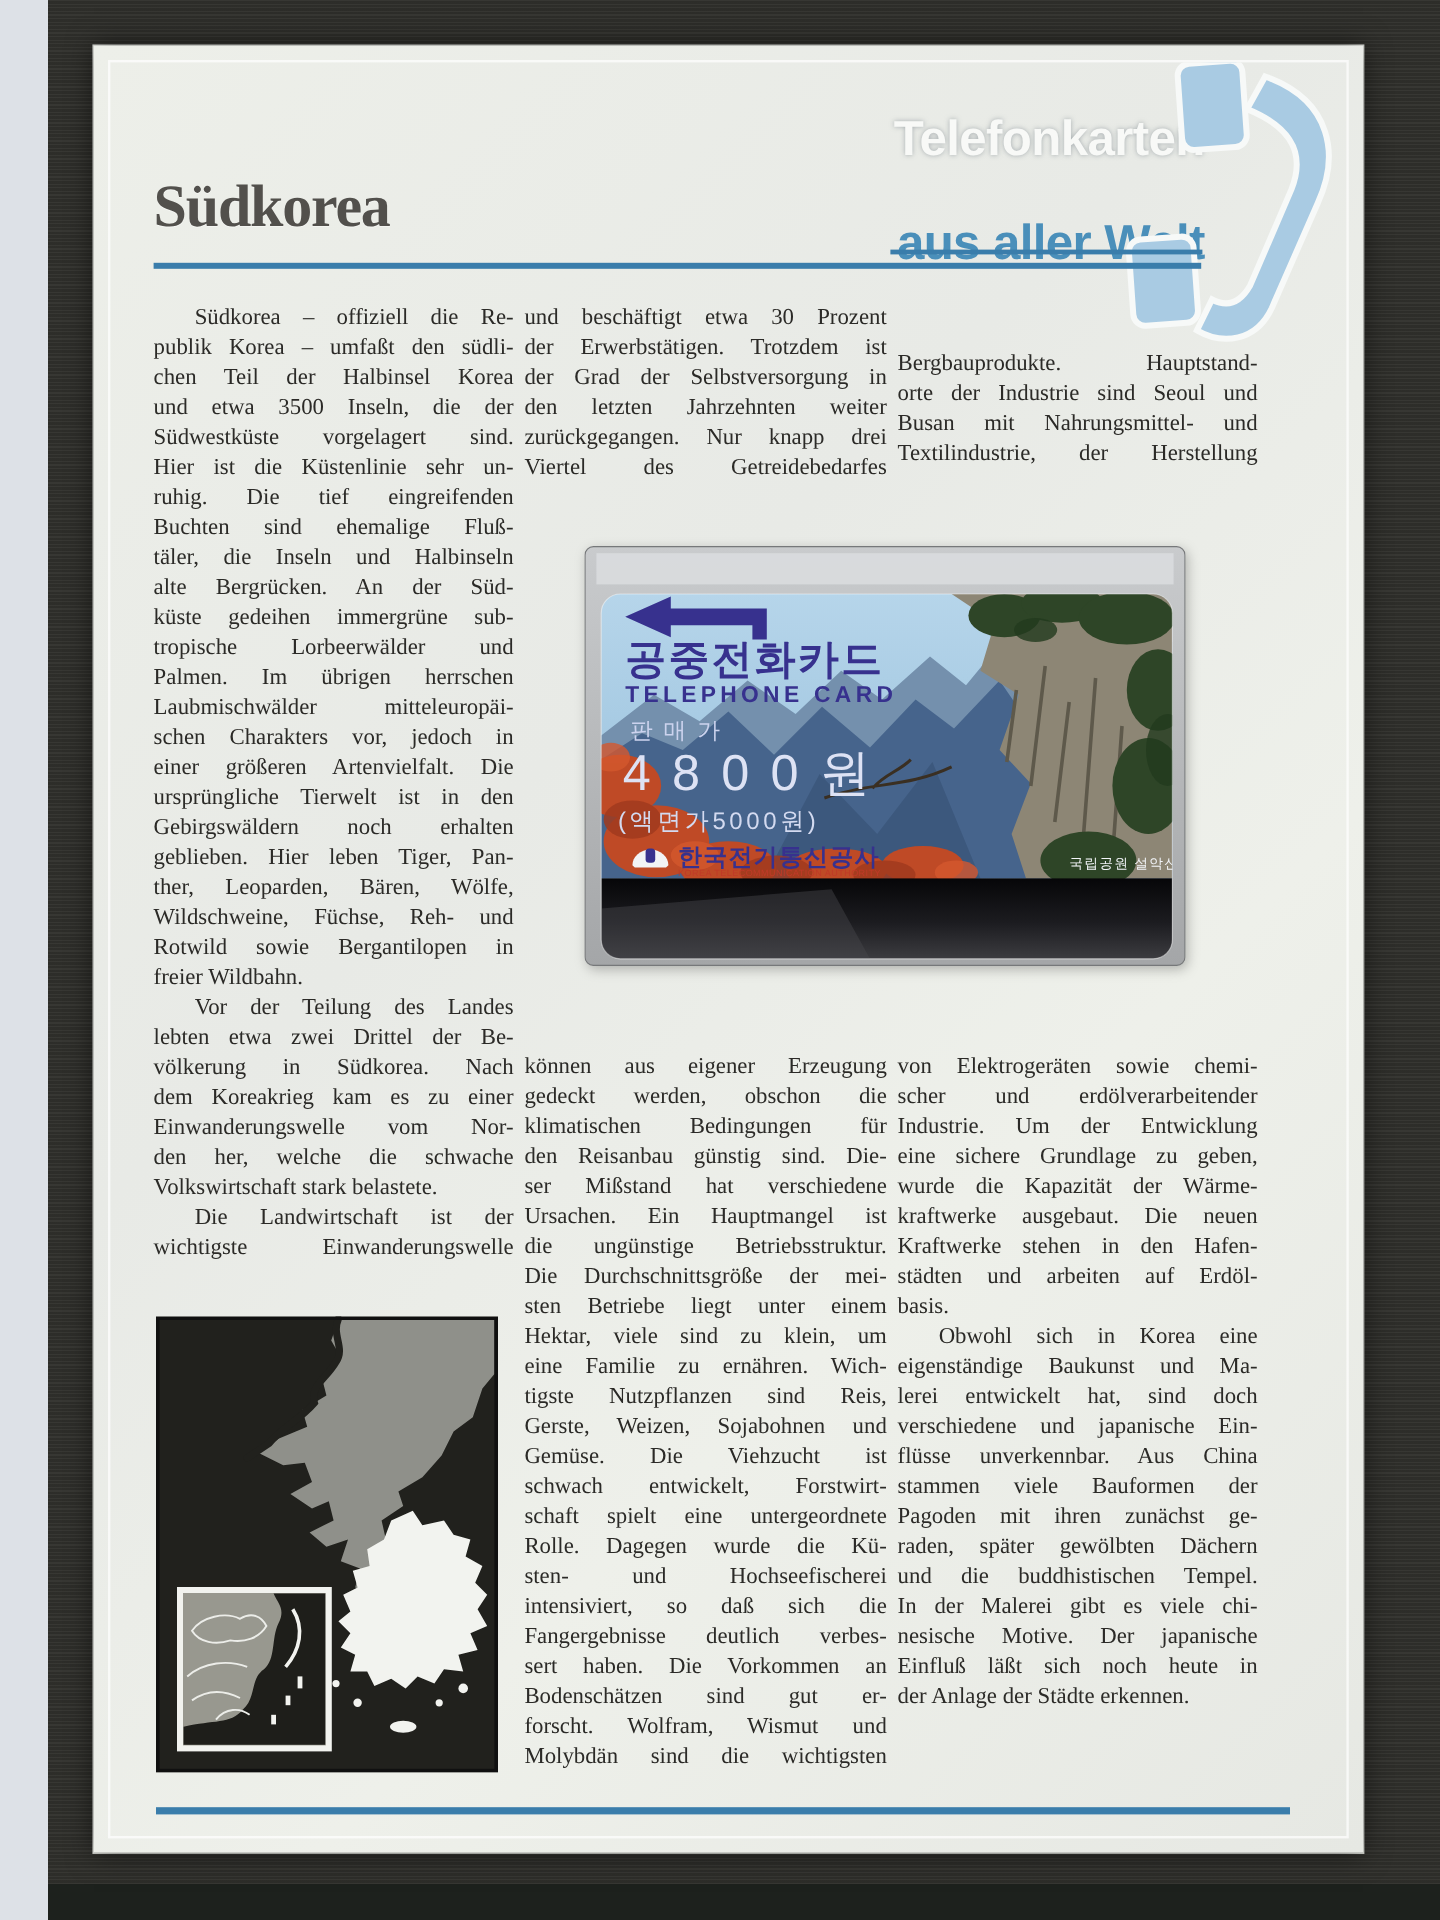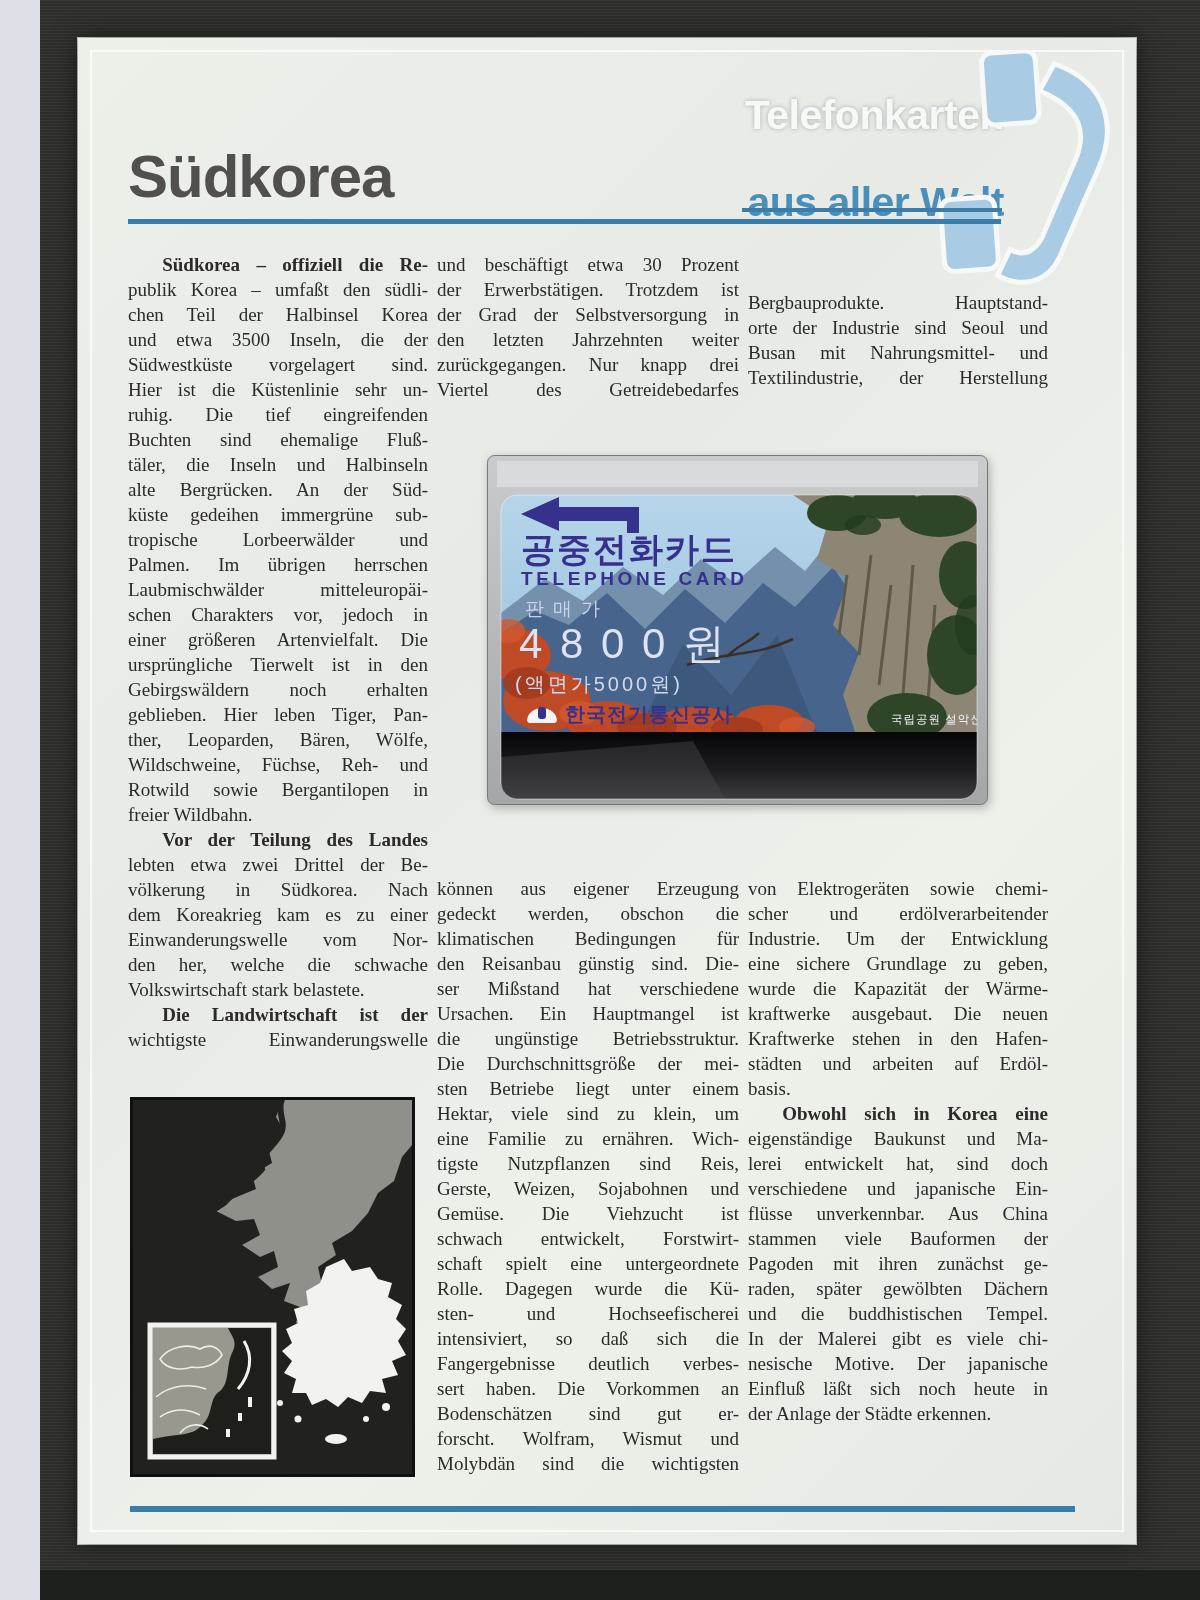--- a/index.html
+++ b/index.html
@@ -12,41 +12,41 @@
   .bottom-band{position:absolute;left:40px;right:0;bottom:0;height:30px;background:#1d211d;}
 
   .page{position:absolute;left:78px;top:38px;width:1058px;height:1506px;
     background:linear-gradient(135deg,#edefe9 0%,#e8eae6 38%,#eef0ea 66%,#e6e8e3 100%);
     box-shadow:0 0 22px rgba(0,0,0,.55), 0 0 0 1px #d8dad4;
     }
   .page::after{content:"";position:absolute;inset:12px;border:2px solid rgba(255,255,255,.7);
     pointer-events:none;}
 
   
-  .title{position:absolute;left:50px;top:104px;font-family:Liberation Sans, sans-serif;
-    font-size:60px;font-weight:700;letter-spacing:-1px;color:#52504c;
+  .title{position:absolute;left:50px;top:104px;font-family:Liberation Serif, serif;
+    font-size:50px;font-weight:700;letter-spacing:-1px;color:#52504c;
     text-shadow:0 1px 0 rgba(255,255,255,.45);}
   .rule{position:absolute;background:#3a7dab;}
   .rule-top{left:50px;top:181px;width:873px;height:5px;}
   .rule-brand{left:664px;top:170px;width:260px;height:4px;}
   .rule-bottom{left:52px;top:1468px;width:945px;height:6px;}
 
   .brand{position:absolute;right:132px;top:54px;text-align:right;
     font-family:"Liberation Sans",sans-serif;font-weight:700;line-height:47px;font-size:41px;
     letter-spacing:-.5px;}
   .brand .l1{color:#f8f9f7;text-shadow:0 0 4px rgba(110,120,130,.55);}
   .brand .l2{color:#4a8fba;margin-top:40px;}
 
   .phone-svg{position:absolute;left:858px;top:14px;}
 
   
   .col{position:absolute;font-size:19px;line-height:25px;color:#2b2a27;}
   .col .line{text-align:justify;text-align-last:justify;white-space:nowrap;}
   .col .line.end{text-align-last:left;}
-  .col .line.ind{text-indent:1.8em;font-weight:bold;}
+  .col .line.ind{text-indent:1.8em;}
   #col1{left:50px;top:214px;width:300px;}
   #col2t{left:359px;top:214px;width:302px;}
   #col3t{left:670px;top:252px;width:300px;}
   #col2b{left:359px;top:838px;width:302px;}
   #col3b{left:670px;top:838px;width:300px;}
 
   .card-wrap{position:absolute;left:409px;top:417px;width:501px;height:350px;
     filter:drop-shadow(2px 3px 5px rgba(0,0,0,.25));}
   .map-wrap{position:absolute;left:52px;top:1059px;width:285px;height:380px;}
 

